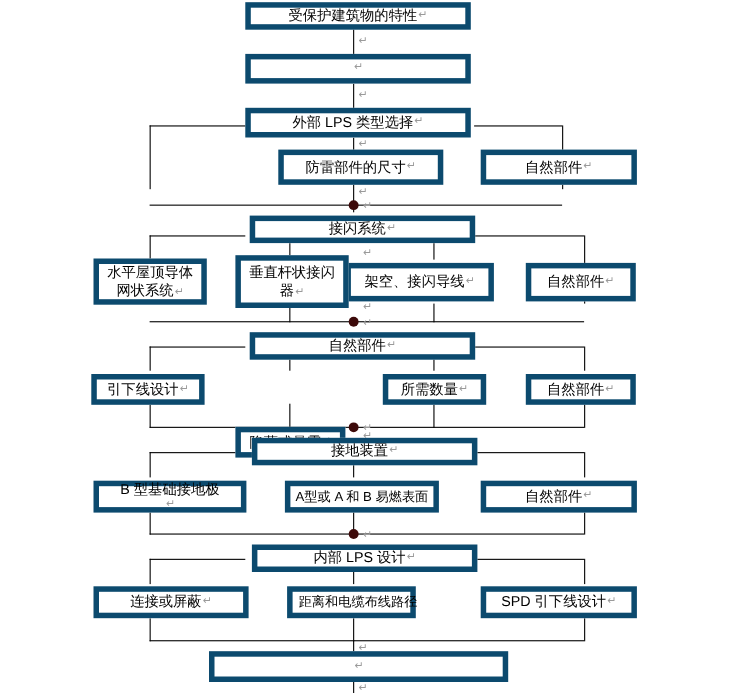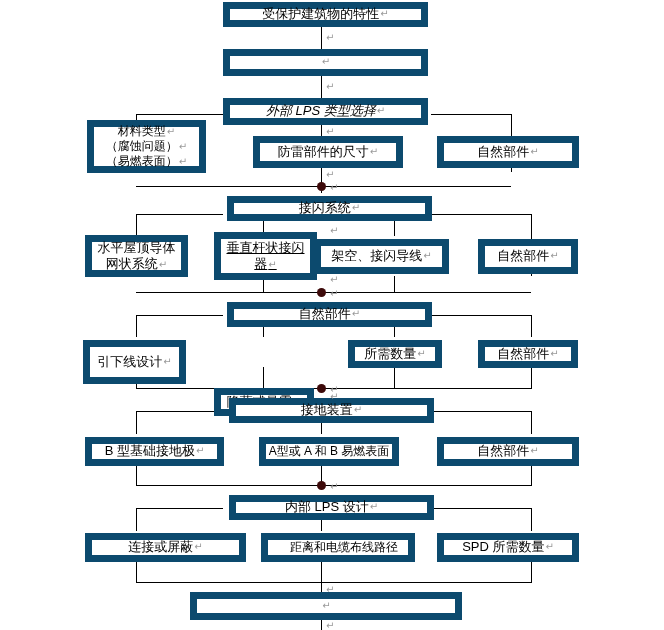--- a/index.html
+++ b/index.html
@@ -7,21 +7,21 @@
     width:664px;height:630px;
     background:#ffffff;
     font-family:"Liberation Sans","DejaVu Sans",sans-serif;
     overflow:hidden;
   }
   #chart{position:relative;width:664px;height:630px;}
 
   .box{
     position:absolute;
     box-sizing:border-box;
-    border:7px solid #0c4a6e;
+    border:5px solid #0c4a6e;
     background:#ffffff;
     display:flex;
     align-items:center;
     justify-content:center;
     font-size:13px;
     color:#000;
     line-height:1.25;
     text-align:center;
     z-index:5;
     white-space:nowrap;
@@ -126,30 +126,25 @@
 
   <div class="box" style="left:223px;top:2px;width:205px;height:25px;">
     <span class="txt">受保护建筑物的特性</span>
       <span class="pil">↵</span>
   </div>
 
   <div class="box" style="left:223px;top:49px;width:205px;height:27px;">
       <span class="pil">↵</span>
   </div>
 
-  <div class="box" style="left:223px;top:98px;width:205px;height:27px;font-style:italic;">
+  <div class="box" style="left:223px;top:98px;width:205px;height:27px;">
     <span class="txt">外部 LPS 类型选择</span>
       <span class="pil">↵</span>
   </div>
 
-  <div class="box multi" style="left:87px;top:120px;width:119px;height:53px;font-size:12px;">
-    <span class="txt"><span>材料类型</span><span class="pil">↵</span></span>
-    <span class="txt"><span>（腐蚀问题）</span><span class="pil">↵</span></span>
-    <span class="txt"><span>（易燃表面）</span><span class="pil">↵</span></span>
-  </div>
 
   <div class="box" style="left:253px;top:136px;width:150px;height:32px;text-align:center;">
     <span class="txt">防雷部件的尺寸</span>
       <span class="pil">↵</span>
   </div>
 
   <div class="box" style="left:437px;top:136px;width:142px;height:32px;">
     <span class="txt">自然部件</span>
       <span class="pil">↵</span>
   </div>
@@ -157,41 +152,41 @@
   <div class="box" style="left:227px;top:196px;width:205px;height:25px;">
     <span class="txt">接闪系统</span>
       <span class="pil">↵</span>
   </div>
 
   <div class="box multi" style="left:85px;top:235px;width:103px;height:42px;">
     <span class="txt">水平屋顶导体</span>
     <span class="txt"><span>网状系统</span><span class="pil">↵</span></span>
   </div>
 
-  <div class="box multi" style="left:214px;top:232px;width:103px;height:48px;z-index:6;text-decoration:underline;">
+  <div class="box multi" style="left:214px;top:232px;width:103px;height:48px;z-index:6;">
     <span class="txt">垂直杆状接闪</span>
     <span class="txt"><span>器</span><span class="pil">↵</span></span>
   </div>
 
   <div class="box" style="left:314px;top:239px;width:135px;height:35px;z-index:5;">
     <span class="txt">架空、接闪导线</span>
       <span class="pil">↵</span>
   </div>
 
   <div class="box" style="left:478px;top:239px;width:100px;height:35px;">
     <span class="txt">自然部件</span>
       <span class="pil">↵</span>
   </div>
 
   <div class="box" style="left:227px;top:302px;width:205px;height:25px;">
     <span class="txt">自然部件</span>
       <span class="pil">↵</span>
   </div>
 
-  <div class="box" style="left:83px;top:340px;width:103px;height:44px;">
+  <div class="box" style="left:83px;top:340px;width:103px;height:28px;">
     <span class="txt">引下线设计</span>
       <span class="pil">↵</span>
   </div>
 
   <div class="box" style="left:214px;top:340px;width:100px;height:28px;margin-top:48px;">
     <span class="txt">隐蔽或暴露</span>
       <span class="pil">↵</span>
   </div>
 
   <div class="box" style="left:348px;top:340px;width:94px;height:28px;">
@@ -202,50 +197,50 @@
   <div class="box" style="left:478px;top:340px;width:100px;height:28px;">
     <span class="txt">自然部件</span>
       <span class="pil">↵</span>
   </div>
 
   <div class="box" style="left:229px;top:398px;width:205px;height:25px;">
     <span class="txt">接地装置</span>
       <span class="pil">↵</span>
   </div>
 
-  <div class="box" style="left:85px;top:437px;width:139px;height:29px;">
+  <div class="box" style="left:85px;top:437px;width:139px;height:29px;flex-direction:column;">
     <span class="txt">B 型基础接地极</span>
       <span class="pil">↵</span>
   </div>
 
   <div class="box" style="left:259px;top:437px;width:140px;height:29px;font-size:12px;">
     <span class="txt">A型或 A 和 B 易燃表面</span>
   </div>
 
   <div class="box" style="left:437px;top:437px;width:142px;height:29px;">
     <span class="txt">自然部件</span>
       <span class="pil">↵</span>
   </div>
 
   <div class="box" style="left:229px;top:495px;width:205px;height:25px;justify-content:center;">
     <span class="txt">内部 LPS 设计</span>
       <span class="pil">↵</span>
   </div>
 
-  <div class="box" style="left:85px;top:533px;width:161px;height:29px;text-align:right;">
+  <div class="box" style="left:85px;top:533px;width:141px;height:29px;text-align:right;">
     <span class="txt">连接或屏蔽</span>
       <span class="pil">↵</span>
   </div>
 
-  <div class="box" style="left:261px;top:533px;width:154px;height:29px;font-size:12px;padding-left:12px;">
+  <div class="box" style="left:261px;top:533px;width:117px;height:29px;font-size:12px;padding-left:12px;">
     <span class="txt">距离和电缆布线路径</span>
   </div>
 
   <div class="box" style="left:437px;top:533px;width:142px;height:29px;">
-    <span class="txt">SPD 所需数量</span>
+    <span class="txt">SPD 引下线设计</span>
       <span class="pil">↵</span>
   </div>
 
   <div class="box" style="left:190px;top:592px;width:272px;height:28px;">
       <span class="pil">↵</span>
   </div>
 
   <div class="pilfree" style="left:326px;top:33px;">↵</div>
   <div class="pilfree" style="left:326px;top:82px;">↵</div>
   <div class="pilfree" style="left:326px;top:127px;">↵</div>

